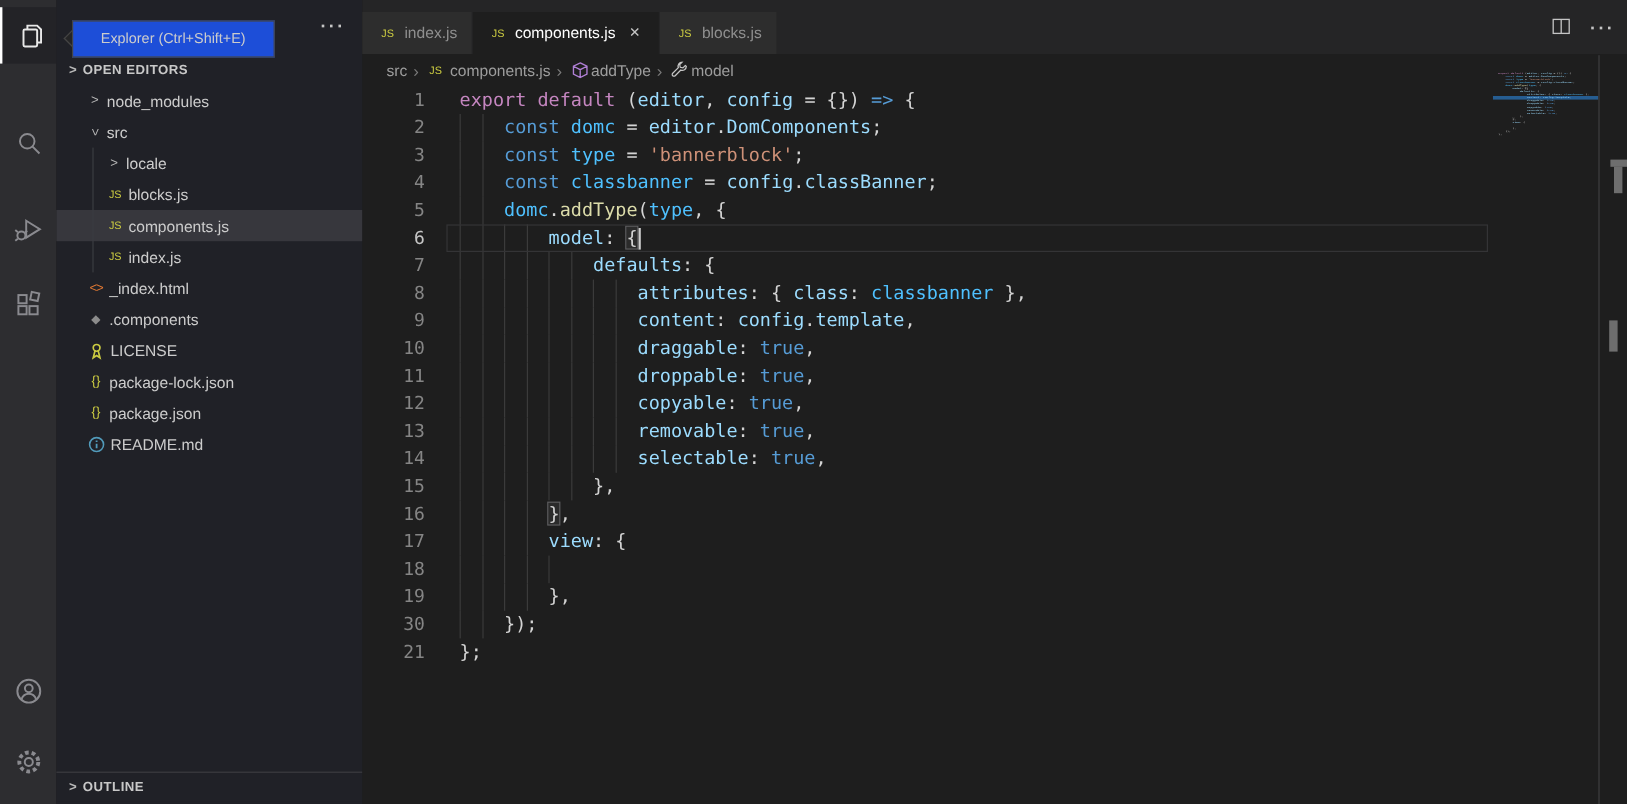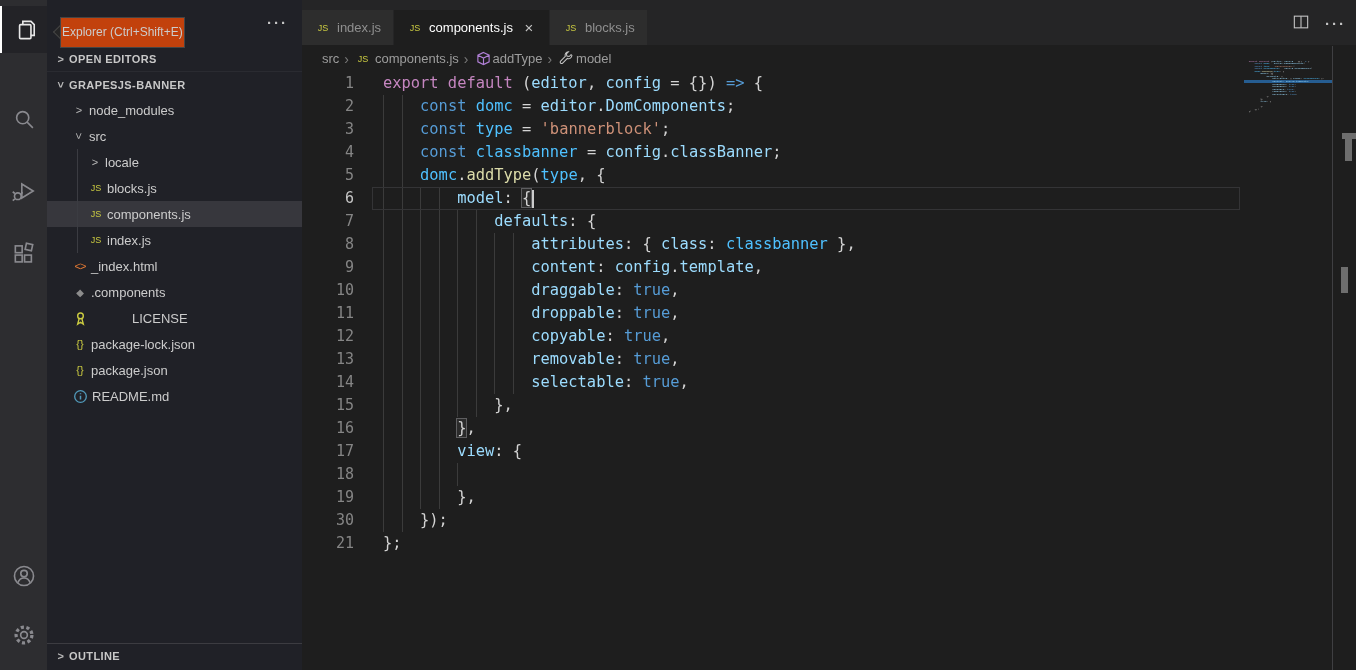--- a/index.html
+++ b/index.html
@@ -59,21 +59,21 @@
   .bm{outline:1px solid #5e5e60;background:rgba(90,90,90,.22);}
   .caret{display:inline-block;width:2px;height:18px;background:#cccccc;vertical-align:middle;margin-left:1px;}
   
   #minimap{position:absolute;top:60px;right:24px;width:88px;height:300px;overflow:hidden;cursor:pointer;}
   #minimap-inner{transform:scale(0.16,0.11);transform-origin:top left;width:560px;}
   #minimap-inner .cline{height:23px;}
   #minimap-line{position:absolute;left:0;right:0;top:20px;height:3px;background:#265d91;}
   #scrollbar{position:absolute;top:46px;right:0;bottom:0;width:23px;border-left:1px solid #3f3f42;cursor:pointer;}
   .ov-mark{position:absolute;background:#8a8a8a;opacity:.75;}
   
-  #tooltip{position:absolute;left:60px;top:17px;height:29px;line-height:29px;padding:0 1px;background:#c2410c;border:1px solid #454545;color:#cccccc;font-size:12px;z-index:60;white-space:nowrap;}
+  #tooltip{position:absolute;left:60px;top:17px;height:29px;line-height:29px;padding:0 23px;background:#1d4ed8;border:1px solid #454545;color:#cccccc;font-size:12px;z-index:60;white-space:nowrap;}
   #tooltip-arrow{position:absolute;left:55px;top:27px;width:9px;height:9px;background:#252526;border-left:1px solid #454545;border-bottom:1px solid #454545;transform:rotate(45deg);z-index:59;}
 </style>
 </head>
 <body>
 
 <div id="activitybar">
     <div class="abar-item active" style="margin-top: 6px;">
       <svg viewBox="0 0 24 24">
         <rect x="7" y="7" width="10.5" height="13" rx="1"></rect>
         <path d="M10 7V4h7.5l3 3v10h-3"></path>
@@ -115,24 +115,20 @@
       </svg>
     </div>
   </div>
 
 <div id="sidebar">
   <div id="sidebar-more">···</div>
   <div class="section-header" id="section-open-editors">
     <span class="chev">&gt;</span>
     <span>OPEN EDITORS</span>
   </div>
-  <div class="section-header" id="project-header">
-    <span class="chev exp">&gt;</span>
-    <span>GRAPESJS-BANNER</span>
-  </div>
   <div id="tree">
     <div id="tree-guide" style="top:52px;height:104px;"></div>
   <div class="trow" style="padding-left: 24px;">
         <span class="chev">&gt;</span>
         <span class="label">node_modules</span>
       </div>
       <div class="trow" style="padding-left: 24px;">
         <span class="chev exp">&gt;</span>
         <span class="label">src</span>
       </div>
@@ -153,21 +149,21 @@
         <span class="label">index.js</span>
       </div>
       <div class="trow" style="padding-left: 24px;">
         <span class="fi fi-html">&lt;&gt;</span>
         <span class="label">_index.html</span>
       </div>
       <div class="trow" style="padding-left: 24px;">
         <span class="fi fi-git">◆</span>
         <span class="label">.components</span>
       </div>
-      <div class="trow" style="padding-left: 24px; gap: 40px;">
+      <div class="trow" style="padding-left: 24px;">
         <svg class="fi-svg" viewBox="0 0 16 16">
           <circle cx="8" cy="5.2" r="3" fill="none" stroke="#cbcb41" stroke-width="1.5"></circle>
           <path d="M6.6 7.8L5 14l3-2 3 2-1.6-6.2" fill="none" stroke="#cbcb41" stroke-width="1.5"></path>
         </svg>
         <span class="label">LICENSE</span>
       </div>
       <div class="trow" style="padding-left: 24px;">
         <span class="fi fi-json">{}</span>
         <span class="label">package-lock.json</span>
       </div>

